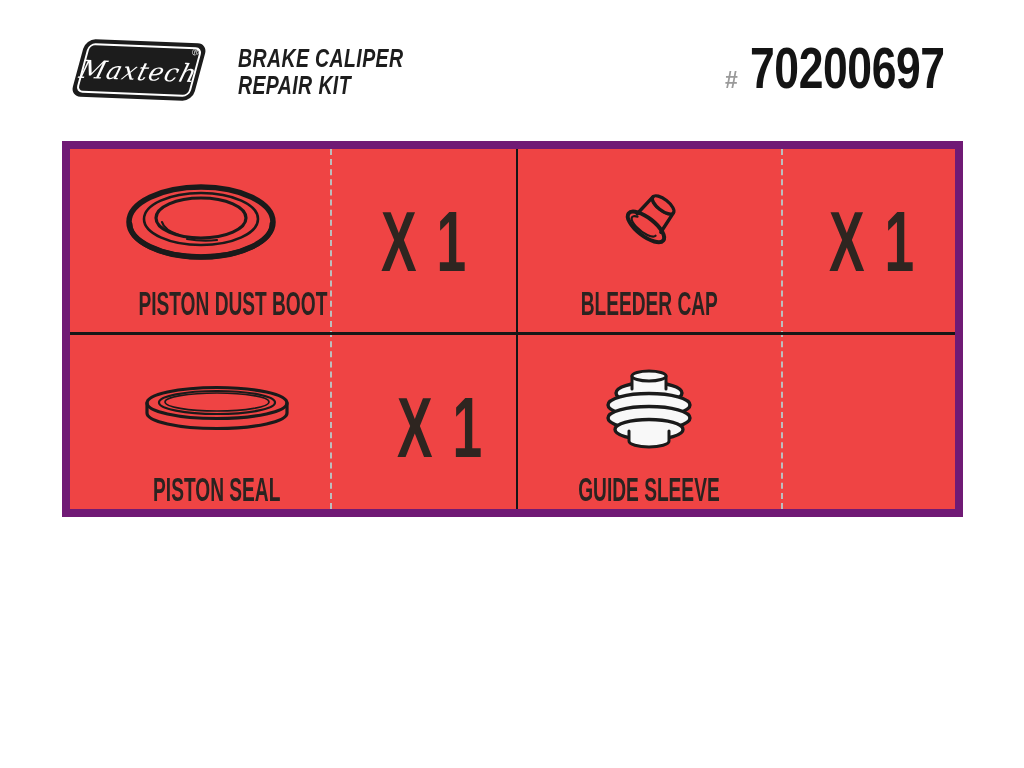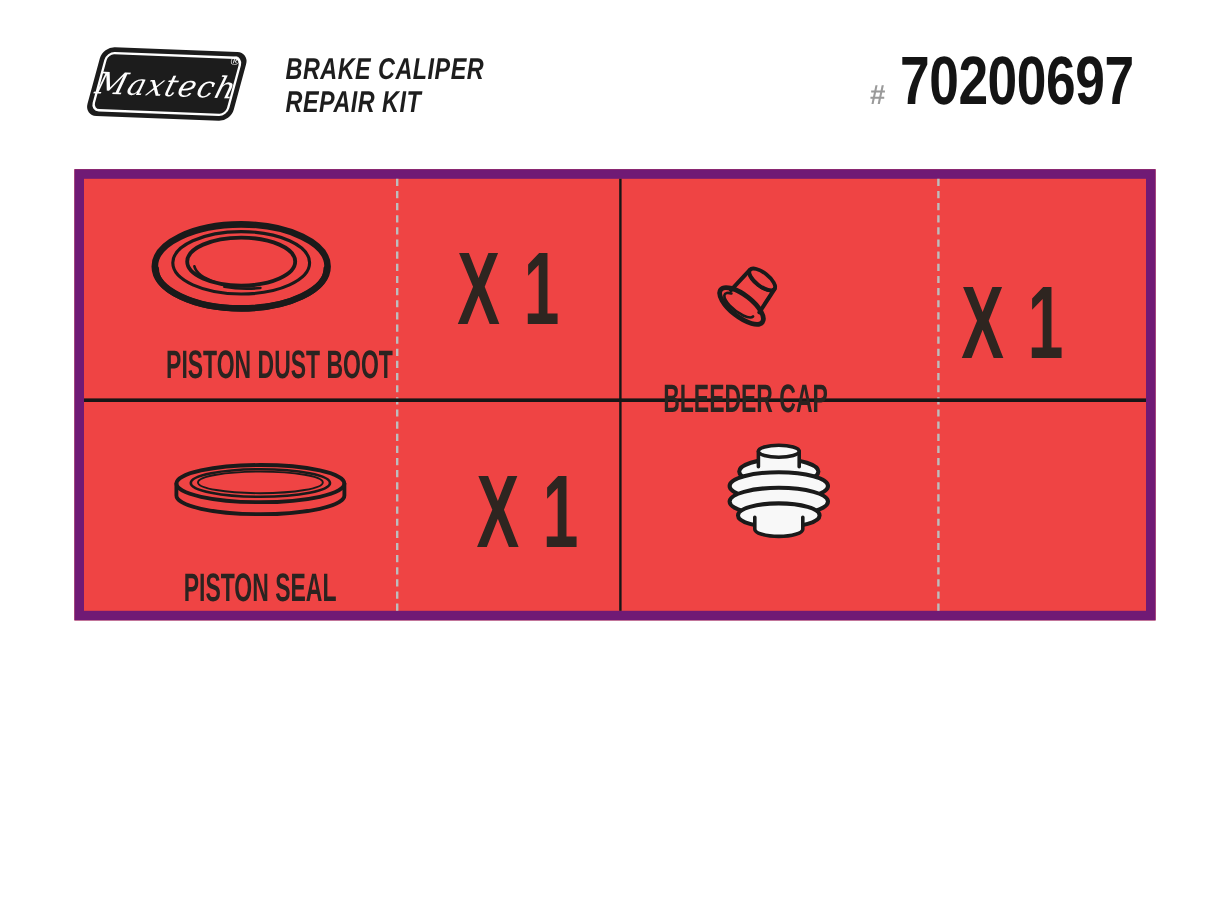--- a/index.html
+++ b/index.html
@@ -51,21 +51,21 @@
   }
   .grid-inner { position:absolute; inset:0; }
   .v-center-line { position:absolute; left:446px; top:0; bottom:0; width:2px; background:#161616; }
   .h-center-line { position:absolute; left:0; right:0; top:183px; height:3px; background:#161616; }
   .dash-line { position:absolute; top:0; bottom:0; width:0; border-left:2px dashed #bdbdbd; }
   .dash-line.d1 { left:260px; }
   .dash-line.d2 { left:711px; }
 
   .cell { position:absolute; width:445px; height:183px; }
   .cell.r1c1 { left:0;     top:0; }
-  .cell.r1c2 { left:420px; top:0;margin-top:28px; }
+  .cell.r1c2 { left:448px; top:0; }
   .cell.r2c1 { left:16px;     top:186px; }
   .cell.r2c2 { left:448px; top:186px; }
 
   .part-figure {
     position:absolute; left:0; top:0; width:262px; bottom:36px;
     display:flex; align-items:center; justify-content:center;
   }
   .part-label {
     position:absolute; left:0; width:262px; bottom:12px; text-align:center;
     color:#2b2320; font-size:33px; font-weight:700; line-height:1;
@@ -179,17 +179,20 @@
               <path d="M33 9 h34 v15 h-34 Z" fill="#f8f8f8" stroke="none"></path>
               <path d="M33 9 V22 M67 9 V22" fill="none" stroke-width="3"></path>
               <ellipse cx="50" cy="9" rx="17" ry="5" fill="#f8f8f8" stroke-width="3"></ellipse>
               <ellipse cx="50" cy="38" rx="41" ry="11.5" fill="#f8f8f8" stroke-width="3.4"></ellipse>
               <ellipse cx="50" cy="51" rx="41" ry="11.5" fill="#f8f8f8" stroke-width="3.4"></ellipse>
               <ellipse cx="50" cy="62.5" rx="34" ry="10" fill="#f8f8f8" stroke-width="3.4"></ellipse>
               <path d="M30 64 V74 a20 6 0 0 0 40 0 V64" fill="#f8f8f8" stroke-width="3"></path>
             </g>
           </svg>
         </div>
+        <div class="part-label">
+          <span>GUIDE SLEEVE</span>
+        </div>
       </div>
 
     </div>
   </div>
 </div>
 
 </body></html>

